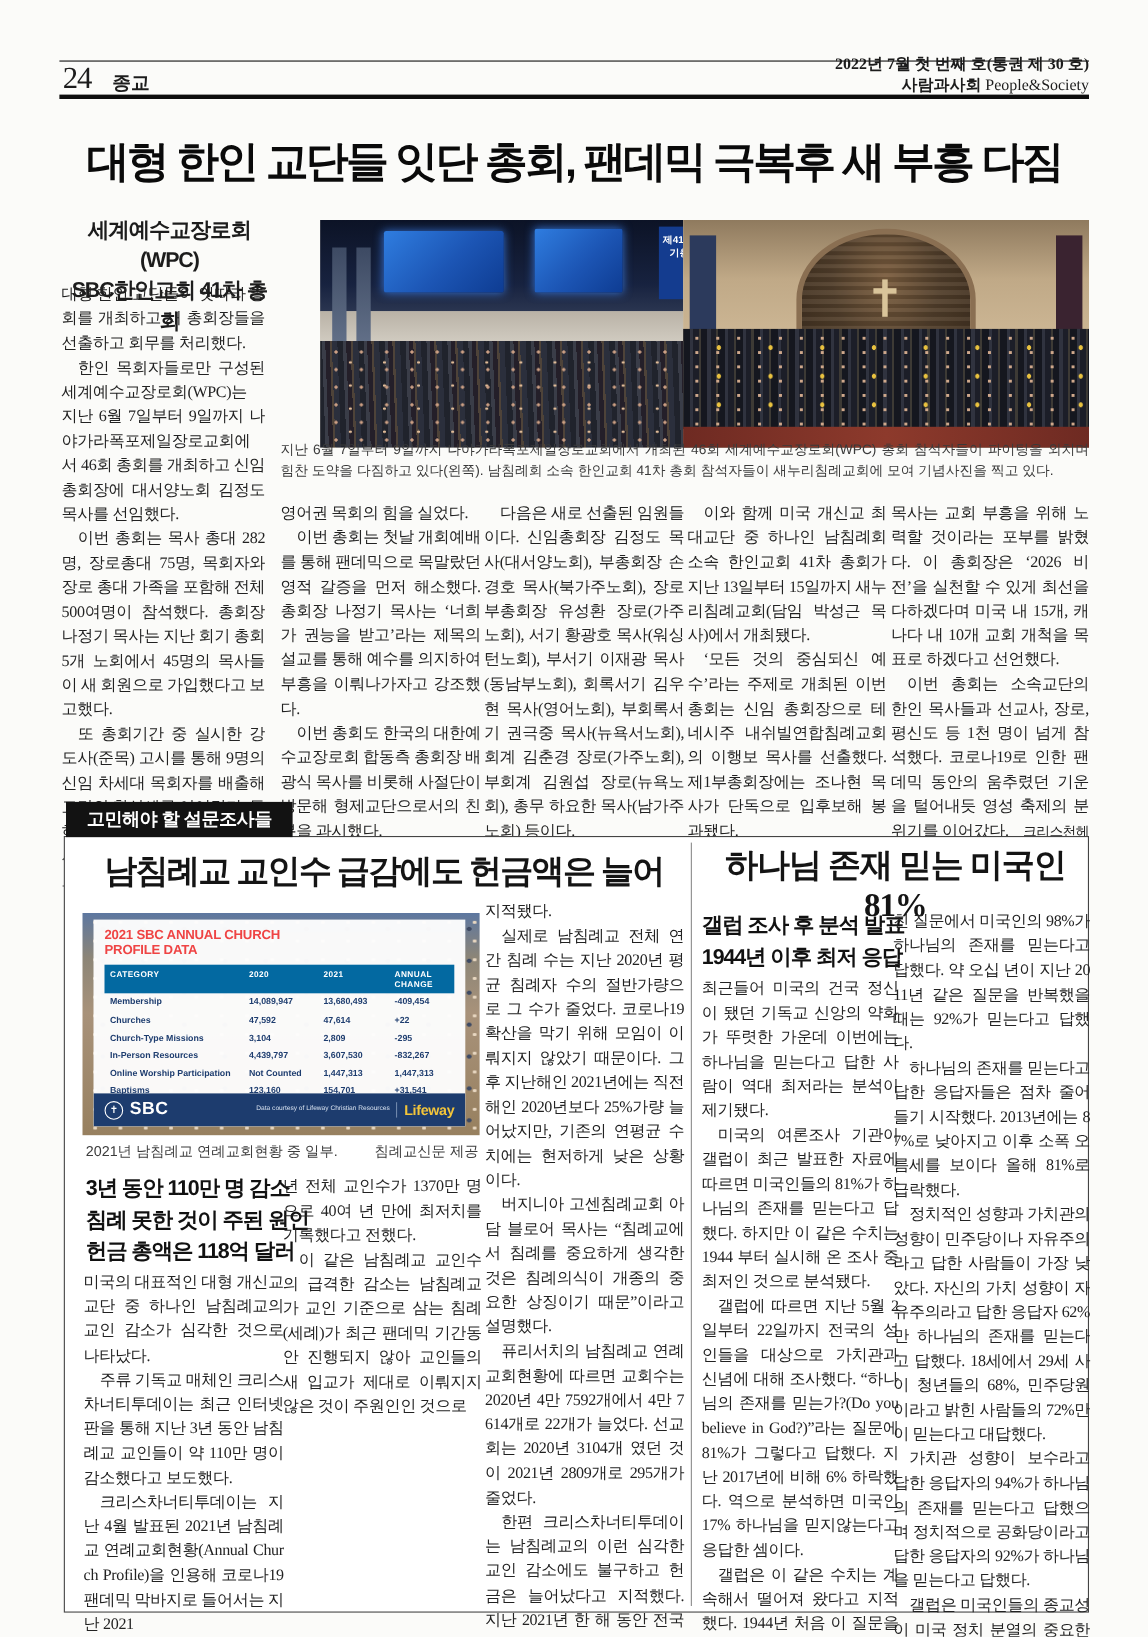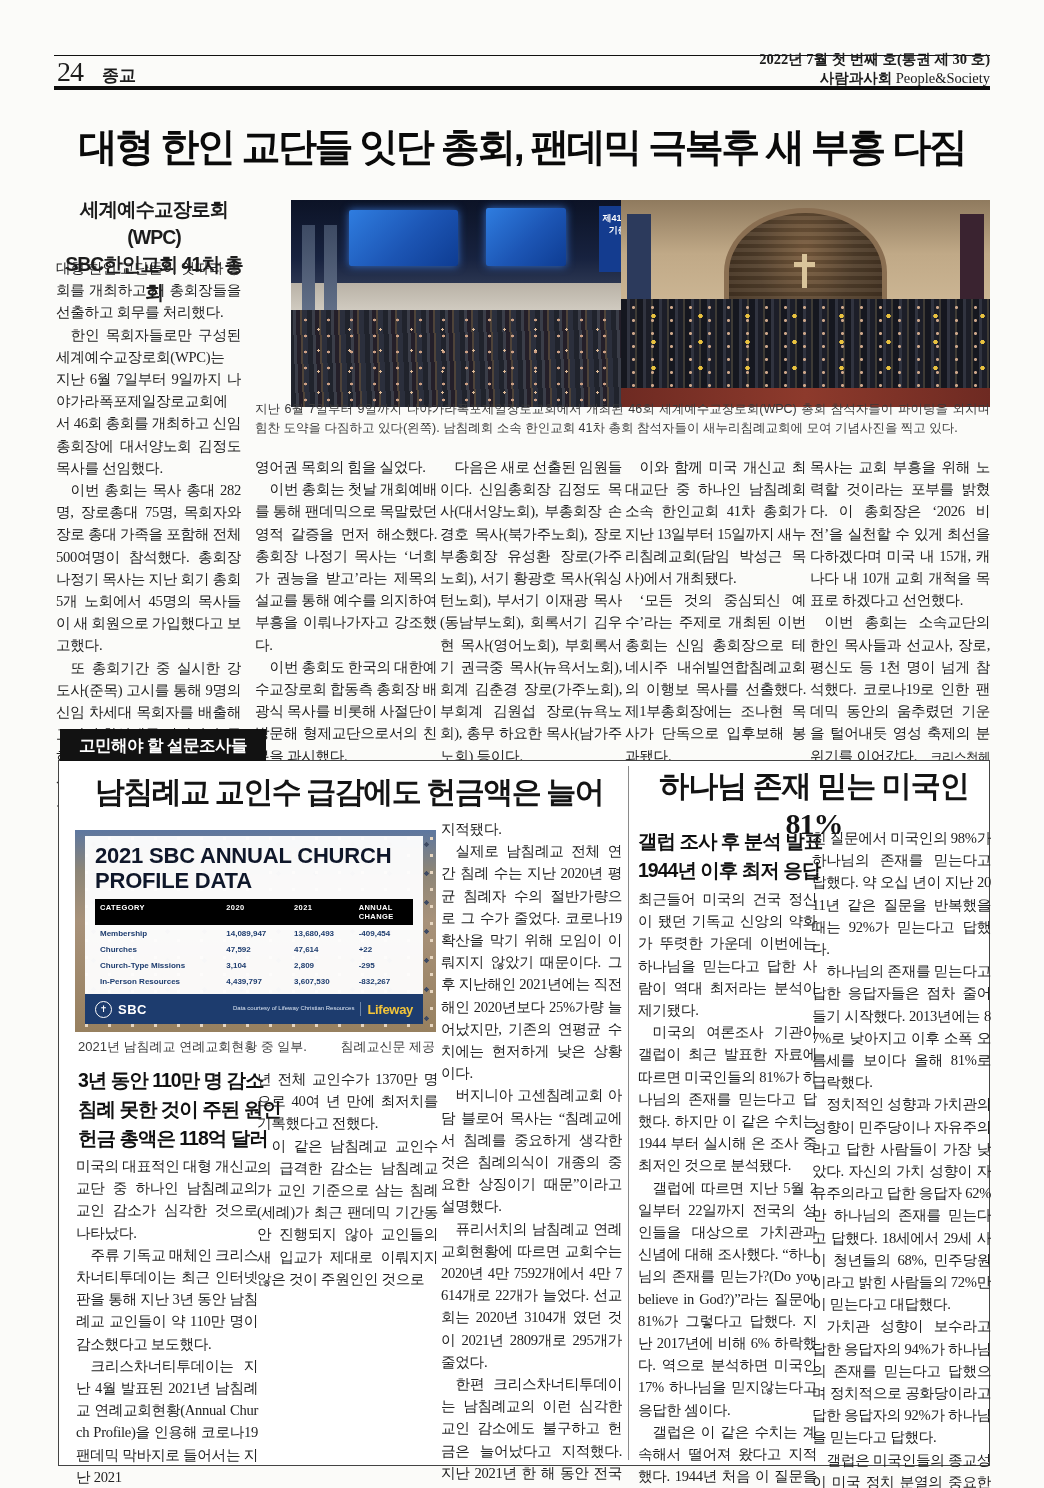--- a/index.html
+++ b/index.html
@@ -97,35 +97,35 @@
   .c-gal2{left:812px;top:827px;width:179px;}
   
   .sbcimg{left:75px;top:830px;width:361px;height:202px;overflow:hidden;
       background-image:
         radial-gradient(circle,#e7d6c0 1.5px,transparent 1.8px),
         radial-gradient(circle,#3e4a63 2px,transparent 2.3px),
         linear-gradient(180deg,#5d77a0 0%,#8c8577 20%,#a8927a 45%,#97805f 100%);
       background-size:23px 17px,37px 29px,auto;}
   .sbccard{position:absolute;left:10px;right:13px;top:6px;bottom:8px;
       background:rgba(253,253,253,.97);padding:8px 10px 0;box-sizing:border-box;overflow:hidden;}
-  .sbct{color:#0f172a;font-family:"Liberation Sans",sans-serif;font-weight:800;
-      font-size:22px;line-height:1.12;letter-spacing:-0.2px;}
-  .sbch{margin-top:6px;background:#000000;color:#fff;display:flex;
+  .sbct{color:#ef4444;font-family:"Liberation Sans",sans-serif;font-weight:800;
+      font-size:12px;line-height:1.12;letter-spacing:-0.2px;}
+  .sbch{margin-top:6px;background:#0369a1;color:#fff;display:flex;
       font-family:"Liberation Sans",sans-serif;font-weight:700;font-size:7.5px;
       padding:4px 5px;letter-spacing:.4px;}
   .sbcrows{}
   .sbcr{display:flex;color:#1e3d6f;font-family:"Liberation Sans",sans-serif;font-weight:700;
       font-size:8px;line-height:1.15;padding:3.5px 5px;align-items:flex-start;}
   .cc0{width:41%;}.cc1{width:22%;}.cc2{width:21%;}.cc3{flex:1;}
   .sbcf{position:absolute;left:0;right:0;bottom:0;height:30px;background:#1d3c6e;
       display:flex;align-items:center;padding:0 10px;}
   .sbclogo{width:15px;height:15px;border:1.6px solid #fff;border-radius:50%;color:#fff;
       font-size:9px;line-height:15px;text-align:center;font-family:"Liberation Sans",sans-serif;}
   .sbcname{color:#fff;font-family:"Liberation Sans",sans-serif;font-weight:700;
-      font-size:13px;margin-left:6px;letter-spacing:.5px;}
+      font-size:16px;margin-left:6px;letter-spacing:.5px;}
   .credit{margin-left:auto;color:#d8e2f0;font-family:"Liberation Sans",sans-serif;
       font-size:6px;line-height:1.3;text-align:right;}
   .brandsep{width:1px;height:14px;background:#6f87ab;margin:0 6px;}
   .brand{color:#f3c53a;font-family:"Liberation Sans",sans-serif;font-weight:800;
       font-size:13px;letter-spacing:-0.3px;}
   .sbc-cap{left:78px;top:1038px;width:357px;display:flex;justify-content:space-between;
       font-family:"Liberation Sans",sans-serif;font-size:13px;color:#3c3c3c;}
 </style>
 </head>
 <body>

